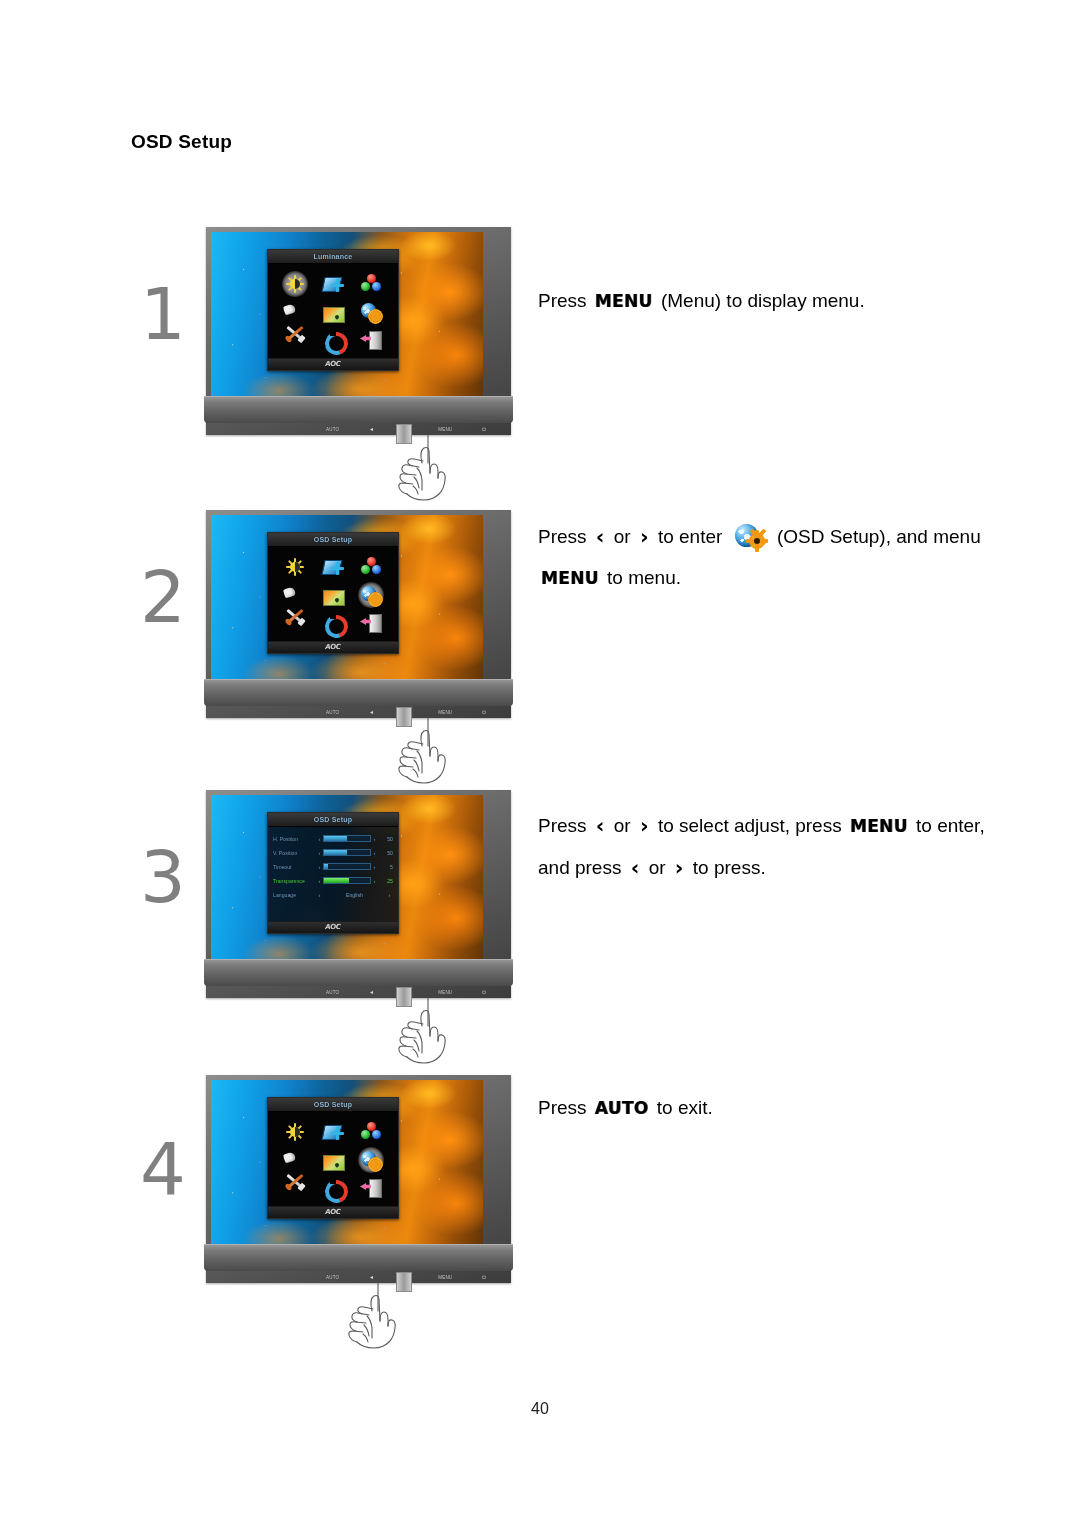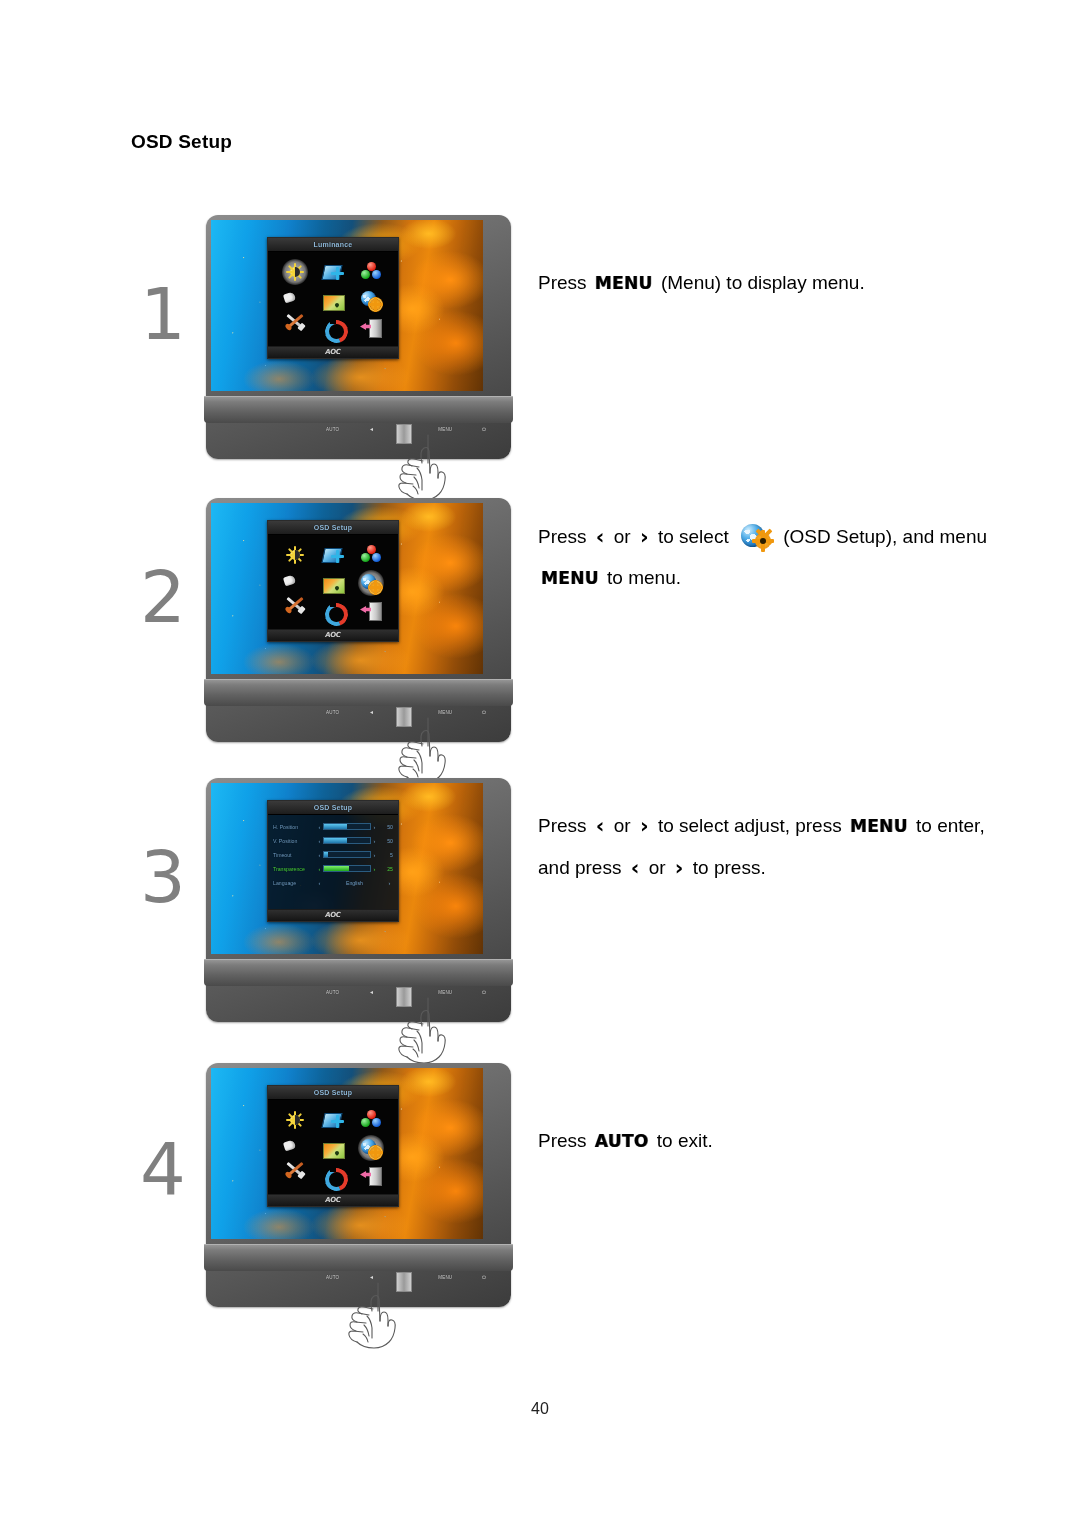--- a/index.html
+++ b/index.html
@@ -63,25 +63,25 @@
   
   .monitor {
     position: absolute;
     left: 206px;
     top: 15px;
     width: 305px;
     height: 232px;
   }
   .mon-body {
     position: absolute;
-    left: 0; top: 0;
+    left: 0; top: 12px;
     width: 305px;
-    height: 244px;
+    height: 208px;
     background: linear-gradient(160deg,#8d8d8d 0%,#6f6f6f 30%,#4e4e4e 75%,#3c3c3c 100%);
-    border-radius: 12px;
+    border-radius: 0;
     box-shadow: 0 1px 2px rgba(0,0,0,0.35);
   }
   .mon-screen {
     position: absolute;
     left: 5px;
     top: 5px;
     width: 272px;
     height: 171px;
     overflow: hidden;
     background: #0b2a44;
@@ -374,24 +374,24 @@
 
   
   .instr {
     position: absolute;
     left: 538px;
     width: 470px;
     font-size: 19px;
     line-height: 41px;
     color: #000;
   }
-  .step-1 .instr { top: 62px; }
+  .step-1 .instr { top: 80px; }
   .step-2 .instr { top: 33px; }
   .step-3 .instr { top: 42px; }
-  .step-4 .instr { top: 72px; }
+  .step-4 .instr { top: 39px; }
 
   .key {
     font-family: "DejaVu Sans", sans-serif;
     font-weight: bold;
     font-size: 17px;
     letter-spacing: 0.3px;
     padding: 0 3px;
     text-shadow: 0.6px 0 0 rgba(0,0,0,0.55), -0.6px 0 0 rgba(0,0,0,0.25);
   }
   .arrow-g {
@@ -692,21 +692,21 @@
           <path d="M21 53 q4 3 5 8"></path>
         </g>
       </svg>
     </div>
 
     <div class="instr">
       <span>Press</span>
       <span class="arrow-g">‹</span>
       <span>or</span>
       <span class="arrow-g">›</span>
-      <span>to select</span>
+      <span>to enter</span>
       <span class="inline-icon">
         <span class="g"></span><span class="land"></span><span class="gear"></span><span class="gear2"></span><span class="hub"></span>
       </span>
       <span>(OSD Setup), and menu</span>
       <span class="key">MENU</span>
       <span>to menu.</span>
     </div>
   </div>
 
   <div class="step step-3">

